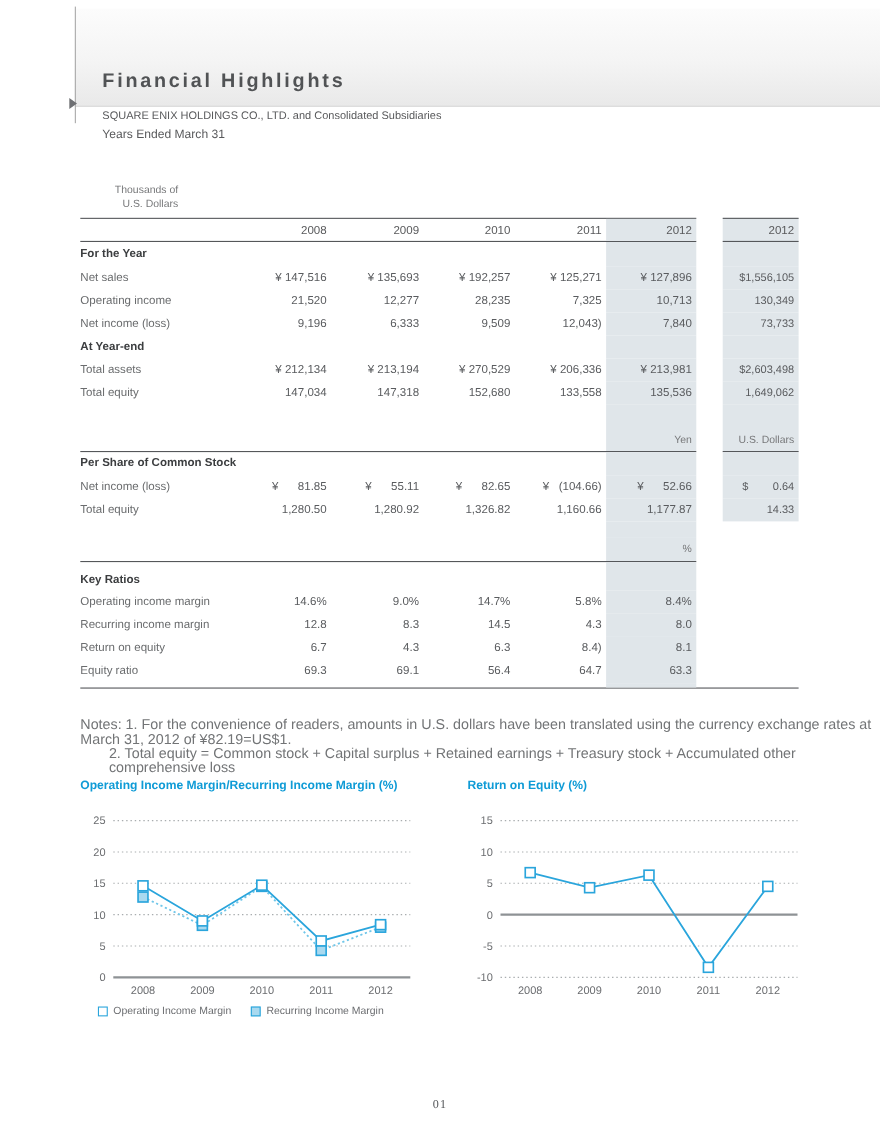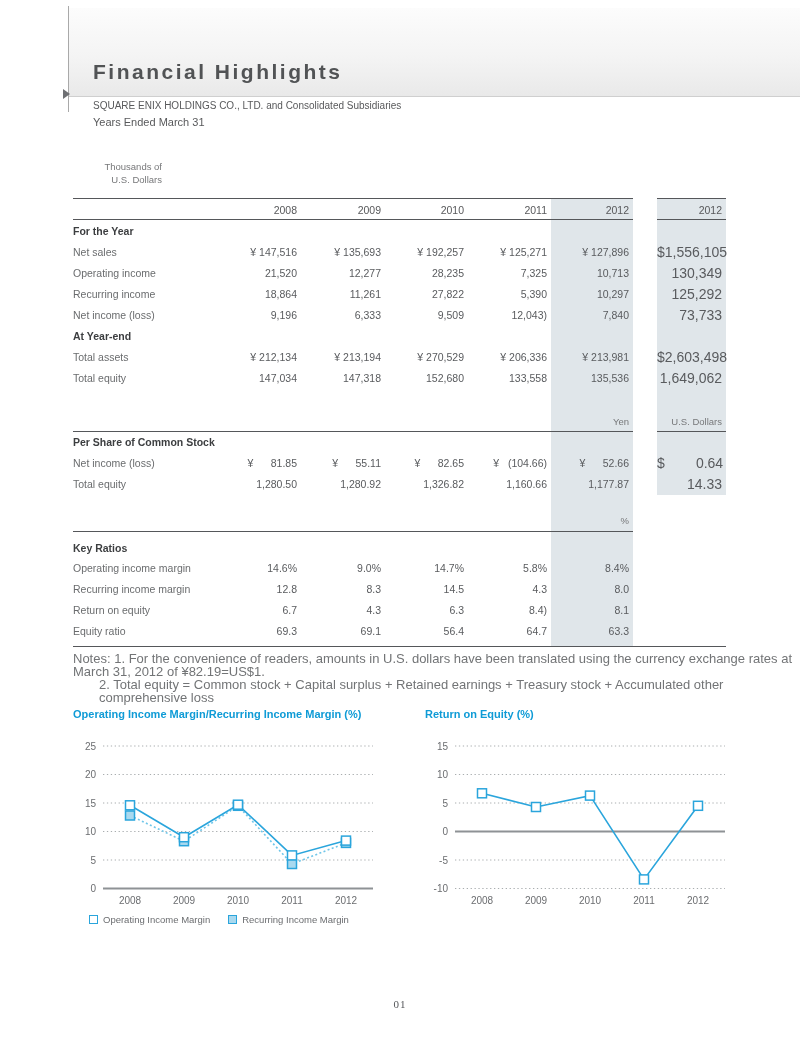--- a/index.html
+++ b/index.html
@@ -6,48 +6,48 @@
   #page{position:relative;width:800px;height:1041px;background:#ffffff;overflow:hidden;
         font-family:"Liberation Sans",sans-serif;color:#595b5e;}
 
   
   .band{position:absolute;left:68px;top:8px;width:732px;height:88px;
         background:linear-gradient(180deg,#fcfcfc 0%,#f4f4f4 55%,#e9e9e9 100%);
         border-bottom:1px solid #cfcfcf;}
   .vline{position:absolute;left:68px;top:6px;width:1px;height:106px;background:#a9a9a9;}
   .arrow{position:absolute;left:63px;top:89px;width:0;height:0;
          border-left:7px solid #6e7073;border-top:5px solid transparent;border-bottom:5px solid transparent;}
-  .page-title{position:absolute;left:25px;bottom:12px;margin:0;font-size:21px;font-weight:bold;
+  .page-title{position:absolute;left:25px;bottom:12px;margin:0;font-size:18px;font-weight:bold;
               letter-spacing:2.5px;color:#515355;}
   .sub1{position:absolute;left:93px;top:100px;font-size:10px;color:#58595b;}
   .sub2{position:absolute;left:93px;top:116px;font-size:11px;color:#58595b;}
 
   
   .ftable{position:absolute;left:73px;top:160px;width:653px;}
   .trow{display:flex;height:21px;line-height:21px;}
   .h22{height:22px;line-height:22px;}
   .h26{height:26px;line-height:26px;}
   .tleft{display:flex;width:560px;}
   .tgap{width:24px;}
-  .tusd{width:69px;text-align:right;font-size:14px;color:#595b5e;white-space:pre;
+  .tusd{width:69px;text-align:right;font-size:10px;color:#595b5e;white-space:pre;
         padding-right:4px;box-sizing:border-box;}
   .tlabel{width:162px;font-size:10.5px;color:#6a6c6e;}
   .tsec{width:162px;font-size:10.5px;font-weight:bold;color:#3c3e40;}
   .tc{font-size:10.5px;color:#595b5e;text-align:right;white-space:pre;padding-right:4px;box-sizing:border-box;}
   .c08{width:66px;}.c09{width:84px;}.c10{width:83px;}.c11{width:83px;}.c12{width:82px;}
   .spacefill{width:478px;}
   .shade{background:#e0e6ea;}
   .rt{border-top:1px solid #55575a;}
   .rb{border-bottom:1px solid #55575a;}
   .rbfull{border-bottom:1px solid #55575a;}
   .tunit{font-size:9.5px;color:#77787a;}
   .u1{height:38px;}
   .u1 .tleft{align-items:flex-end;}
   .u1 .tc{line-height:14px;}
-  .u1 .tusd{display:flex;flex-direction:column;justify-content:flex-start;line-height:13px;
+  .u1 .tusd{display:flex;flex-direction:column;justify-content:center;line-height:13px;
             font-size:9.5px;color:#77787a;}
   .yrc{font-size:10.5px;color:#58595b;}
 
   .notes{position:absolute;left:73px;top:652px;font-size:13px;color:#727476;line-height:13px;}
   .notes .n2{padding-left:26px;}
 
   
   .charts{position:absolute;left:73px;top:708px;display:flex;gap:46px;}
   .chart h3{margin:0 0 14px 0;font-size:11px;font-weight:bold;color:#0f9bd6;}
   .chart-canvas{width:306px;height:176px;}
@@ -127,32 +127,20 @@
         <div class="tc c08">21,520</div>
         <div class="tc c09">12,277</div>
         <div class="tc c10">28,235</div>
         <div class="tc c11">7,325</div>
         <div class="tc c12 shade">10,713</div>
         </div>
       <div class="tgap"></div>
         <div class="tusd shade">130,349</div>
     </div>
 
-    <div class="trow">
-      <div class="tleft">
-          <div class="tlabel">Recurring income</div>
-        <div class="tc c08">18,864</div>
-        <div class="tc c09">11,261</div>
-        <div class="tc c10">27,822</div>
-        <div class="tc c11">5,390</div>
-        <div class="tc c12 shade">10,297</div>
-        </div>
-      <div class="tgap"></div>
-        <div class="tusd shade">125,292</div>
-    </div>
 
     <div class="trow">
       <div class="tleft">
           <div class="tlabel">Net income (loss)</div>
         <div class="tc c08">9,196</div>
         <div class="tc c09">6,333</div>
         <div class="tc c10">9,509</div>
         <div class="tc c11">12,043)</div>
         <div class="tc c12 shade">7,840</div>
         </div>

